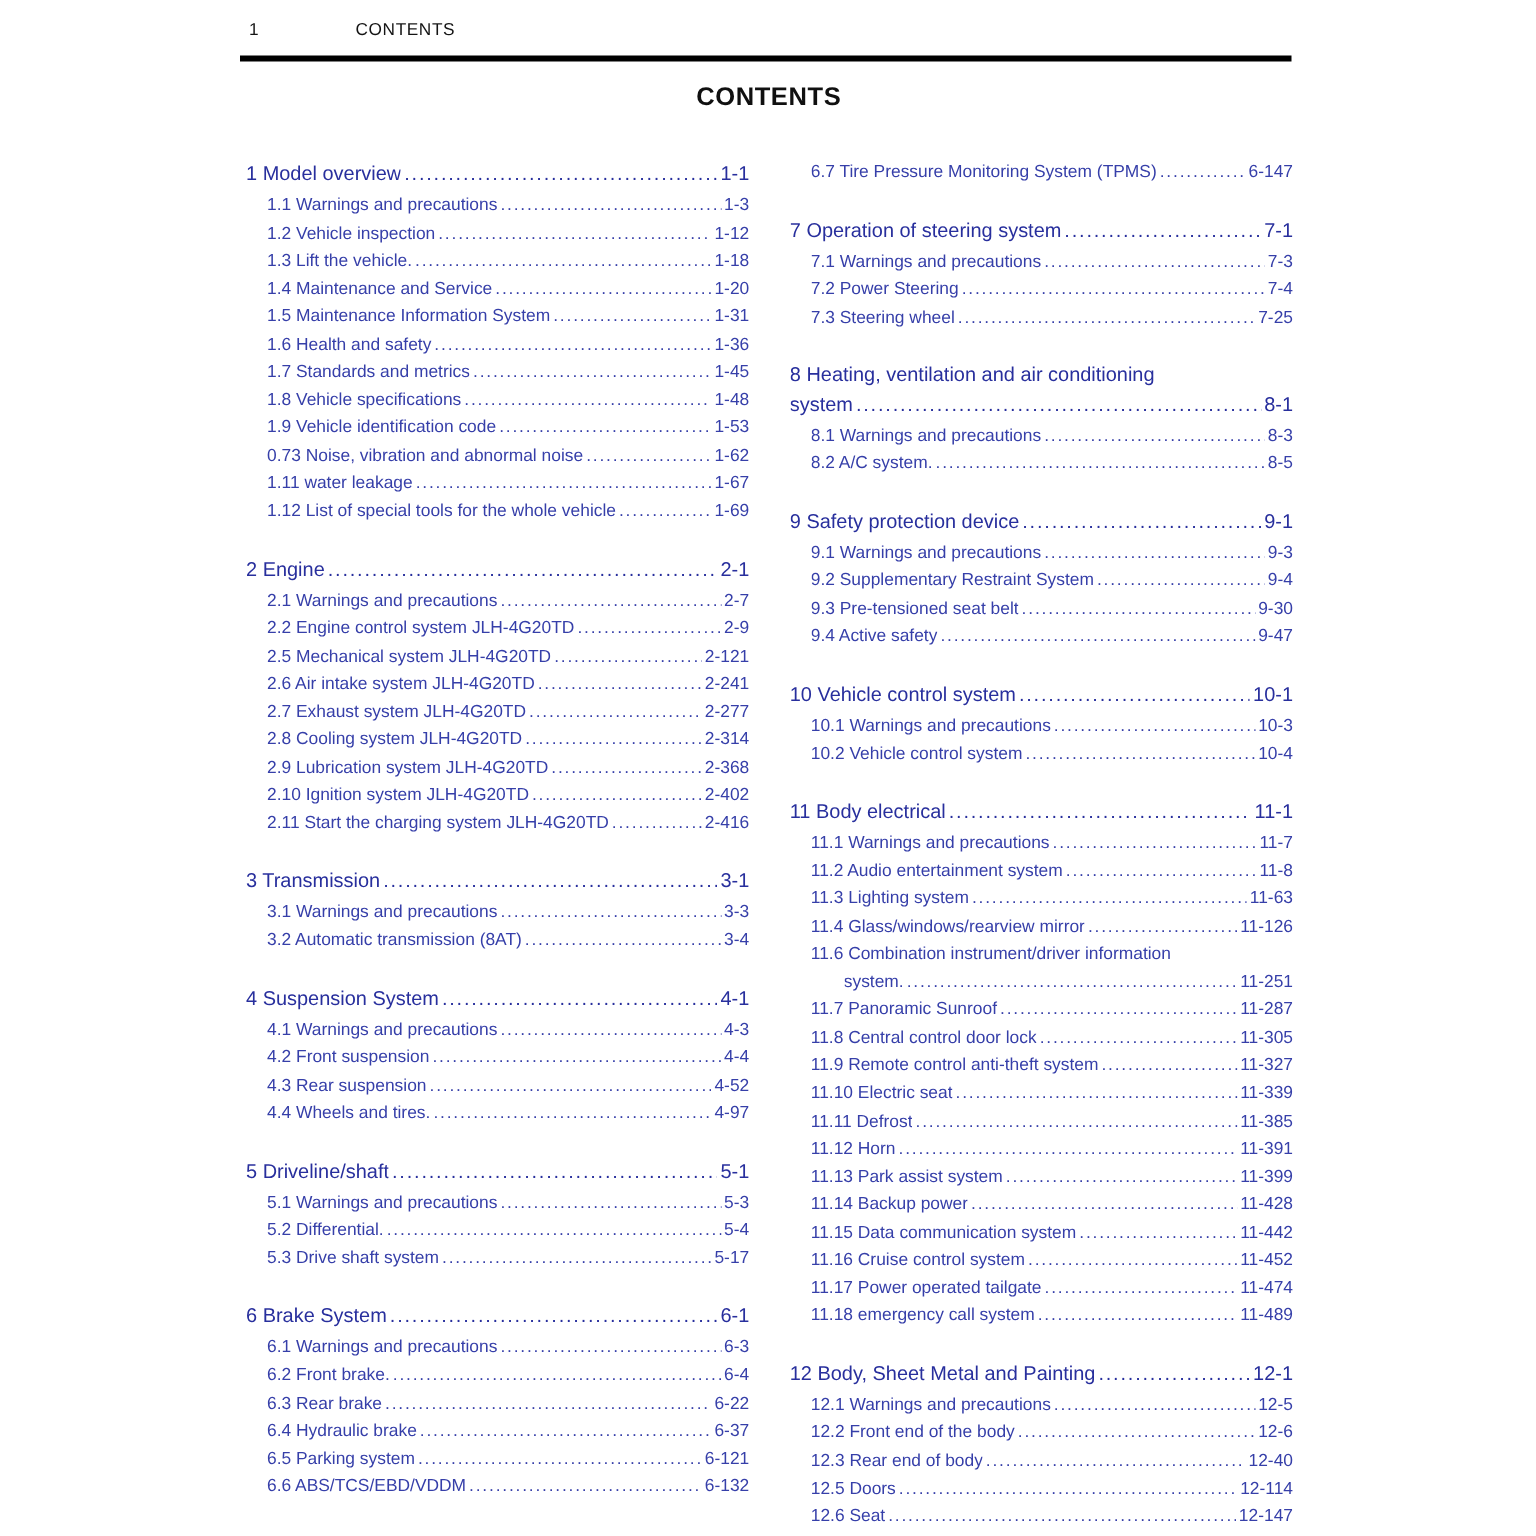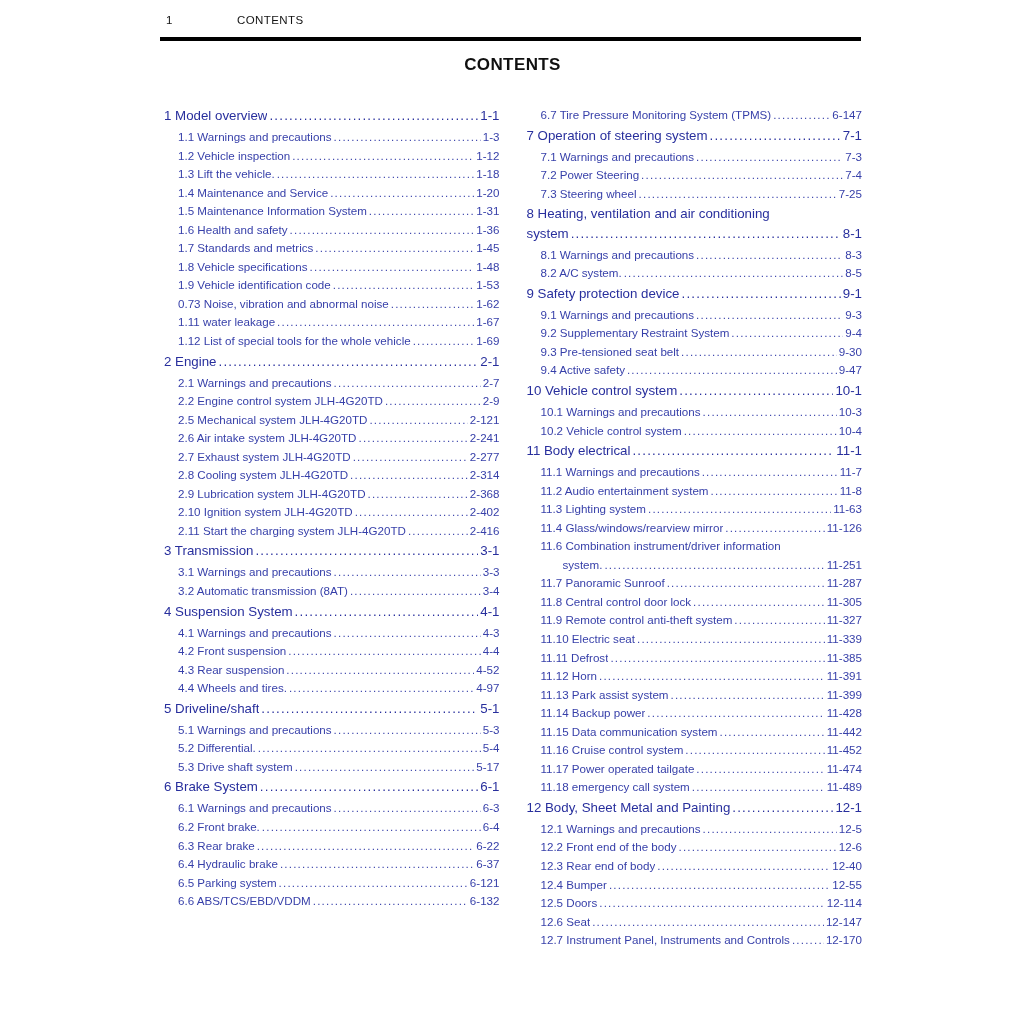--- a/index.html
+++ b/index.html
@@ -16,21 +16,21 @@
   
   .page-title{position:absolute;left:164px;top:55px;width:697px;text-align:center;
     font-size:17px;font-weight:bold;color:#101010;letter-spacing:.4px;}
 
   
   .toc{position:absolute;left:164px;top:106px;width:698px;display:flex;gap:27px;}
   .col{flex:1 1 0;min-width:0;}
 
   .toc-row{display:flex;align-items:baseline;line-height:18.55px;}
   .toc-row.sub{font-size:11.6px;color:#363fa9;padding-left:14px;}
-  .toc-row.chapter{font-size:13.3px;color:#282f9d;line-height:19.5px;margin-top:1px;margin-bottom:2.5px;}
+  .toc-row.chapter{font-size:13.3px;color:#282f9d;line-height:19.5px;margin-top:19px;margin-bottom:2.5px;}
   .col > .toc-row.chapter:first-child{margin-top:0;}
 
   .toc-row .lbl{white-space:nowrap;flex:0 1 auto;overflow:hidden;}
   .toc-row .leader{flex:1 1 0;min-width:8px;overflow:hidden;white-space:nowrap;margin:0 2px;}
   .toc-row .leader::after{content:"....................................................................................................................................";letter-spacing:1.2px;}
   .toc-row .pg{flex:0 0 auto;white-space:nowrap;}
 
   
   .toc-multi{display:block;}
   .toc-multi .line1{display:block;white-space:nowrap;}
@@ -456,25 +456,20 @@
           <span class="lbl">12.2 Front end of the body</span>
           <span class="leader"></span>
           <span class="pg">12-6</span>
         </div>
         <div class="toc-row sub">
           <span class="lbl">12.3 Rear end of body</span>
           <span class="leader"></span>
           <span class="pg">12-40</span>
         </div>
         <div class="toc-row sub">
-          <span class="lbl">12.4 Bumper</span>
-          <span class="leader"></span>
-          <span class="pg">12-55</span>
-        </div>
-        <div class="toc-row sub">
           <span class="lbl">12.5 Doors</span>
           <span class="leader"></span>
           <span class="pg">12-114</span>
         </div>
         <div class="toc-row sub">
           <span class="lbl">12.6 Seat</span>
           <span class="leader"></span>
           <span class="pg">12-147</span>
         </div>
         <div class="toc-row sub">

